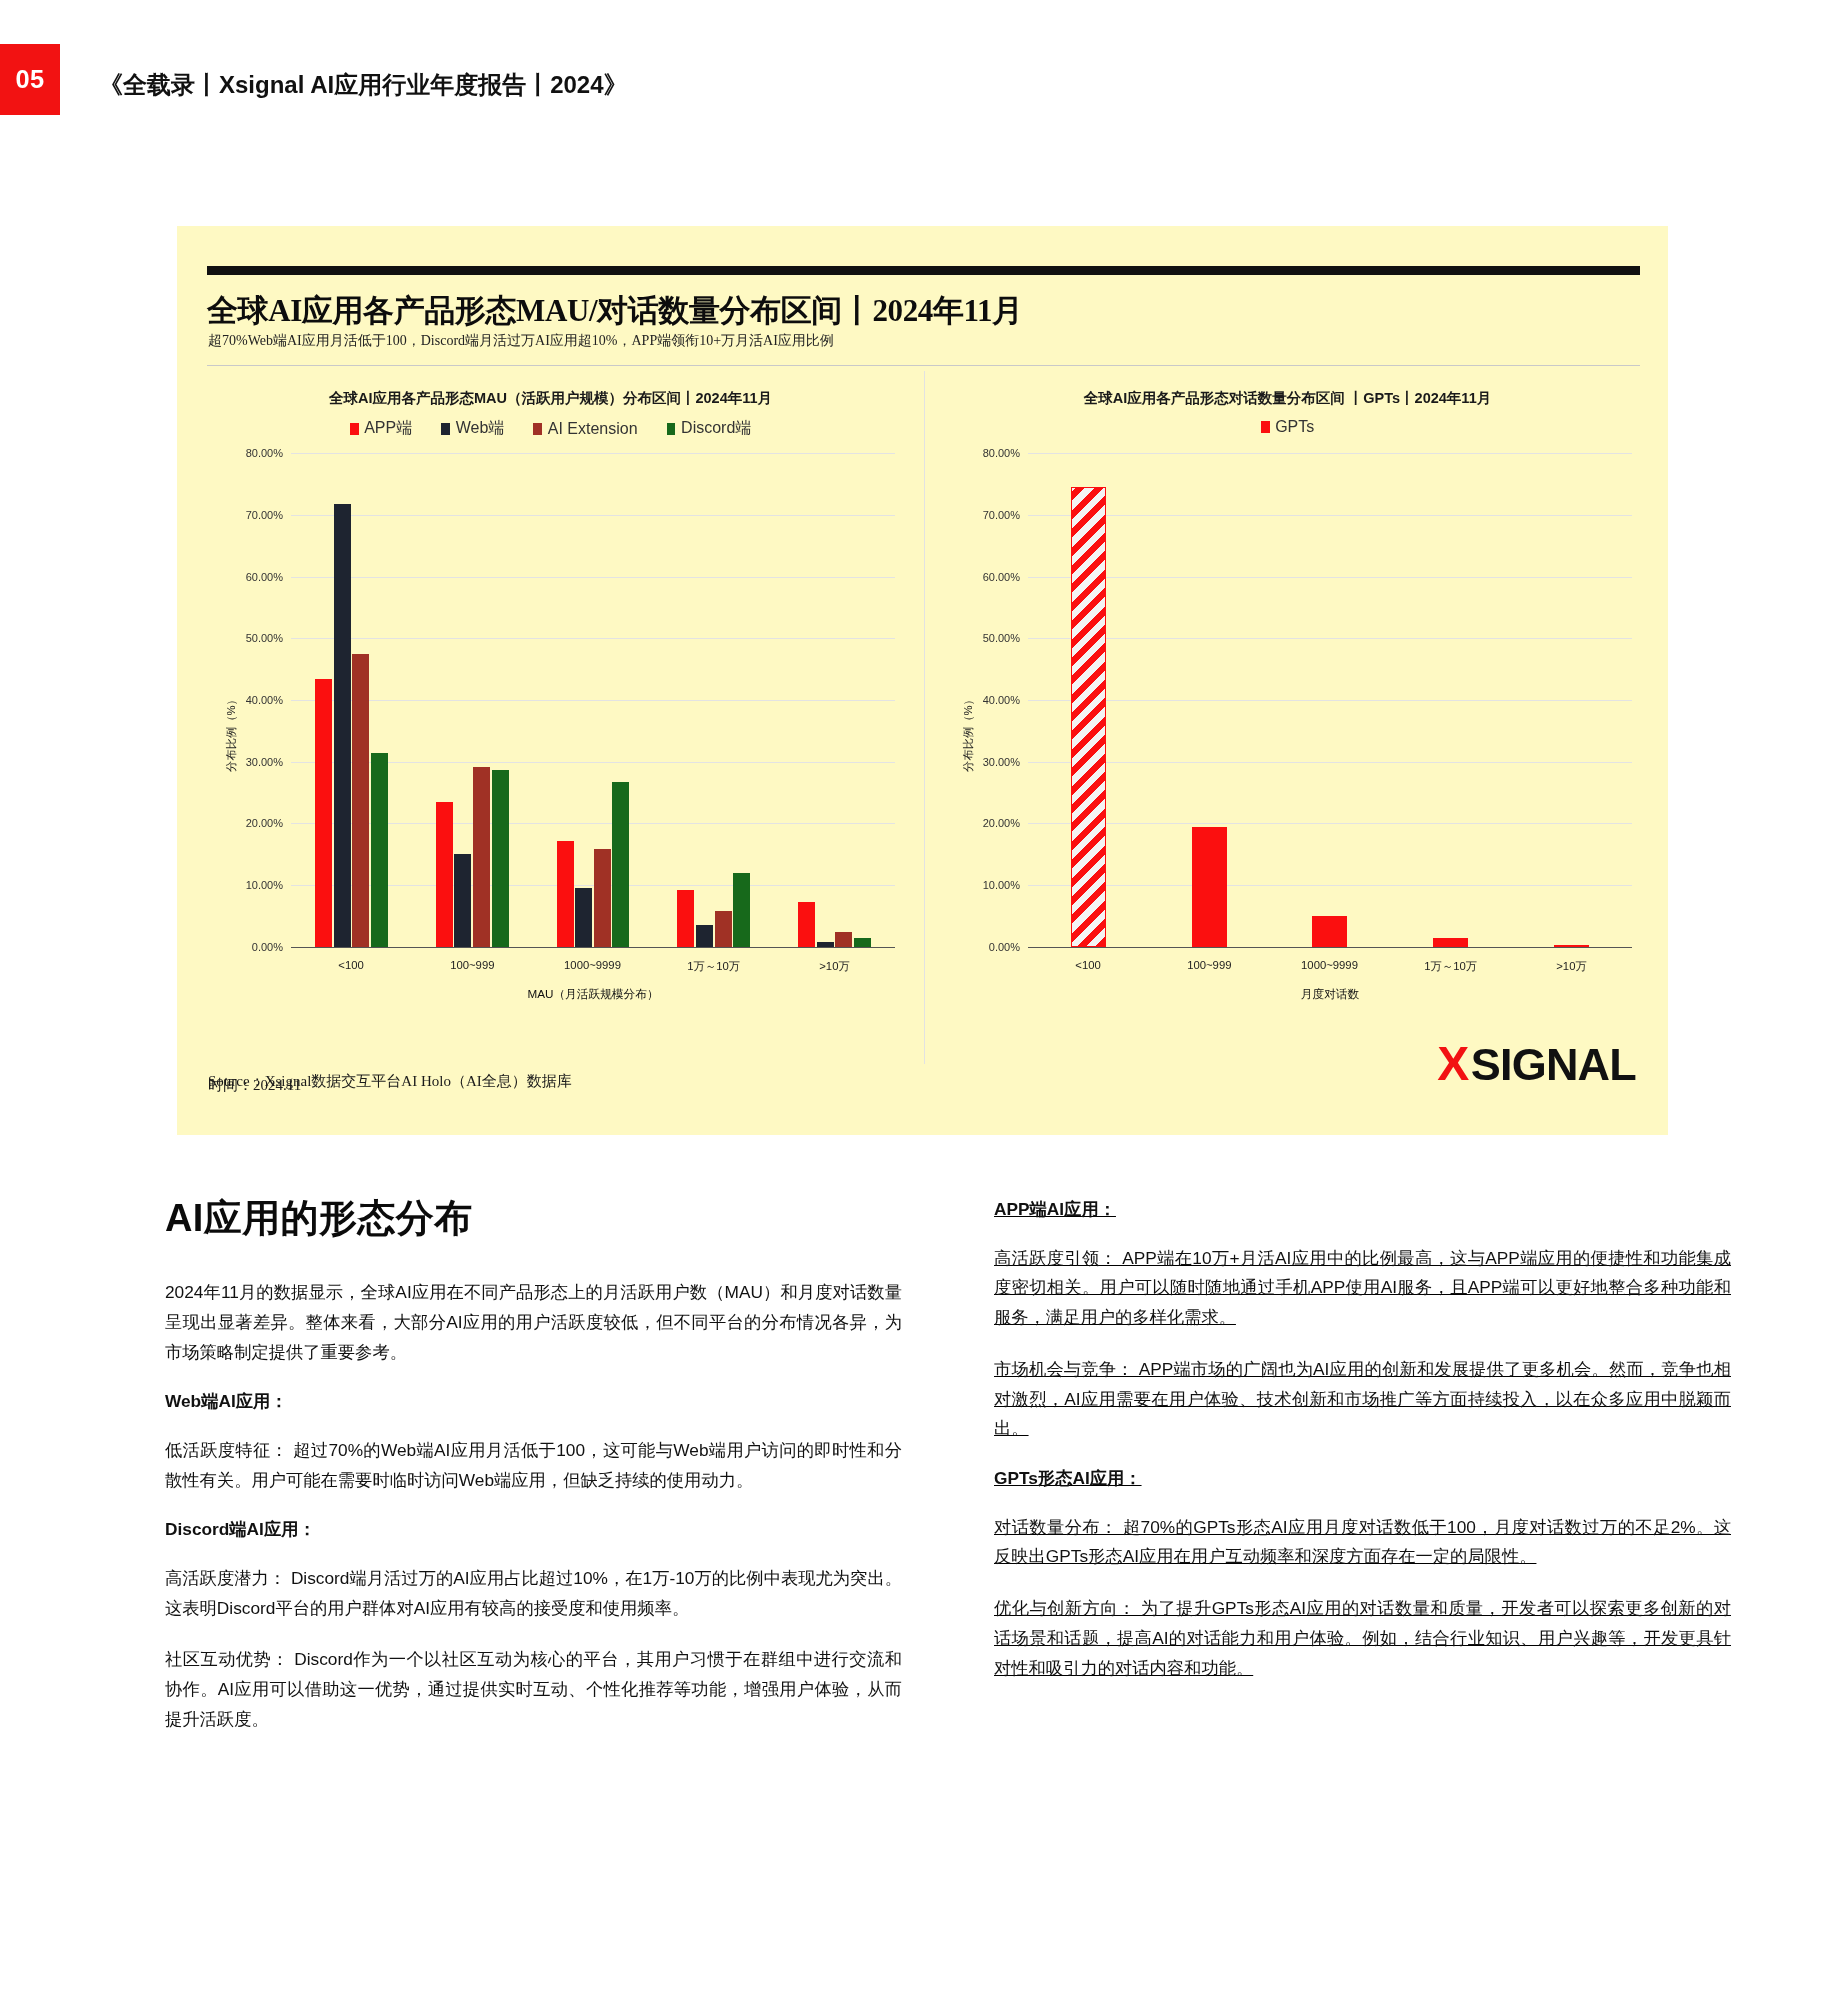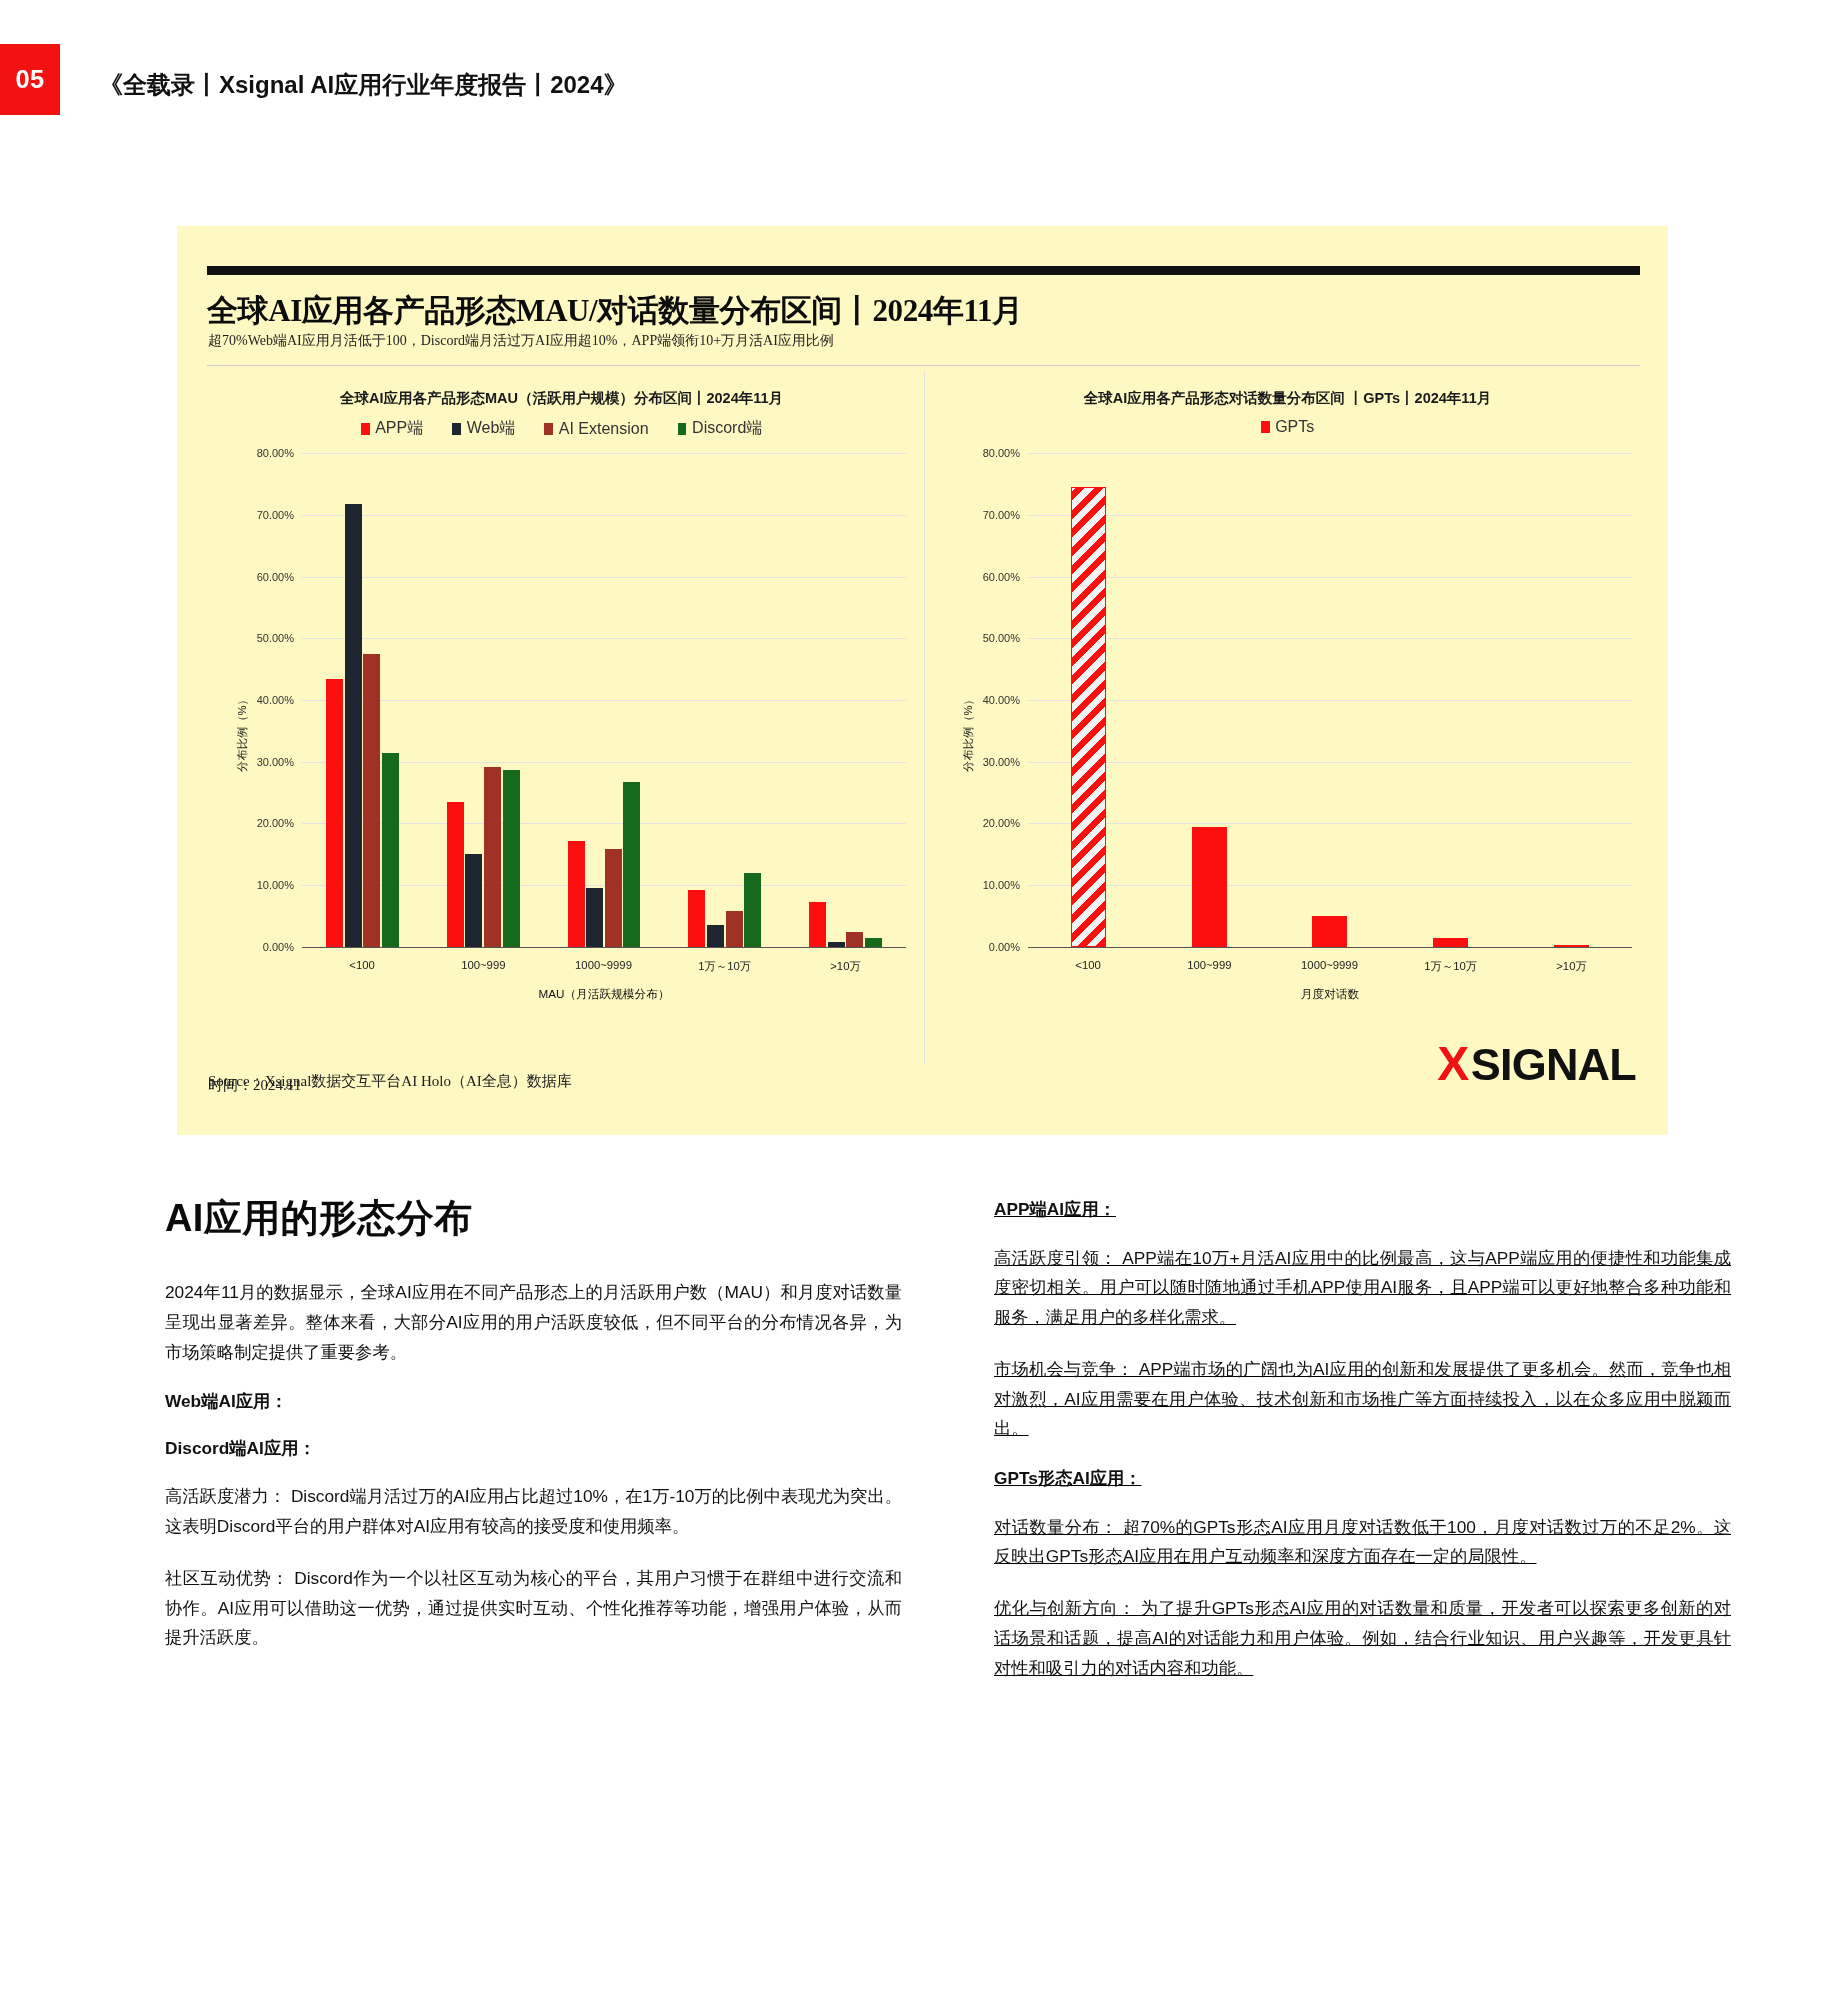--- a/index.html
+++ b/index.html
@@ -50,21 +50,21 @@
     font-family: "Liberation Serif", serif;
     font-size: 14px; color: #222; white-space: nowrap;
   }
   .card-sep {
     position: absolute; left: 30px; top: 139px;
     width: 1433px; height: 0.8px; background: #c9c9c9;
   }
 
   
   .panel { position: absolute; top: 153px; height: 681px; }
-  .panel-left  { left: 24px;  width: 721px; text-decoration: underline; }
+  .panel-left  { left: 13px;  width: 721px; text-decoration: underline; }
   .panel-right { left: 750px; width: 721px; }
   .panel-divider {
     position: absolute; left: 747px; top: 145px;
     width: 0.8px; height: 693px; background: #e2e2e2;
   }
 
   .panel-title {
     position: absolute; top: 9.7px; left: 0; width: 100%;
     text-align: center;
     font-size: 14.5px; font-weight: bold; color: #1a1a1a;
@@ -338,20 +338,21 @@
       <span class="logo-x">X</span>
       <span class="logo-word">SIGNAL</span>
     </div>
   </div>
 
   <div class="col col-left">
     <div class="article-title">AI应用的形态分布</div>
     <div id="left-body">
         <div class="para">2024年11月的数据显示，全球AI应用在不同产品形态上的月活跃用户数（MAU）和月度对话数量呈现出显著差异。整体来看，大部分AI应用的用户活跃度较低，但不同平台的分布情况各异，为市场策略制定提供了重要参考。</div>
         <div class="sec-head spacer-top">Web端AI应用：</div>
+        <div class="para">低活跃度特征： 超过70%的Web端AI应用月活低于100，这可能与Web端用户访问的即时性和分散性有关。用户可能在需要时临时访问Web端应用，但缺乏持续的使用动力。</div>
         <div class="sec-head spacer-top">Discord端AI应用：</div>
         <div class="para">高活跃度潜力： Discord端月活过万的AI应用占比超过10%，在1万-10万的比例中表现尤为突出。这表明Discord平台的用户群体对AI应用有较高的接受度和使用频率。</div>
         <div class="para">社区互动优势： Discord作为一个以社区互动为核心的平台，其用户习惯于在群组中进行交流和协作。AI应用可以借助这一优势，通过提供实时互动、个性化推荐等功能，增强用户体验，从而提升活跃度。</div>
       </div>
   </div>
 
   <div class="col col-right">
     <div id="right-body">
         <div class="sec-head">APP端AI应用：</div>
         <div class="para">高活跃度引领： APP端在10万+月活AI应用中的比例最高，这与APP端应用的便捷性和功能集成度密切相关。用户可以随时随地通过手机APP使用AI服务，且APP端可以更好地整合多种功能和服务，满足用户的多样化需求。</div>

